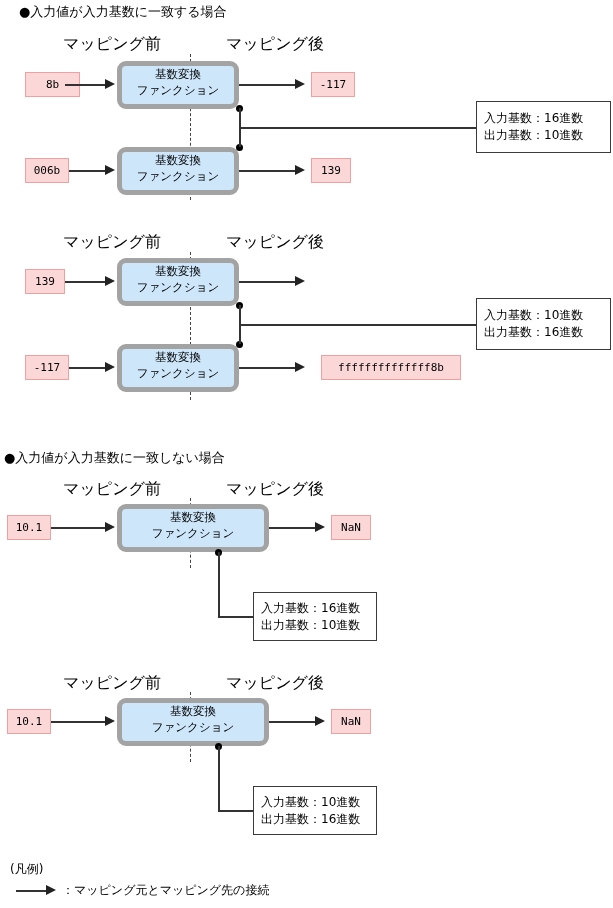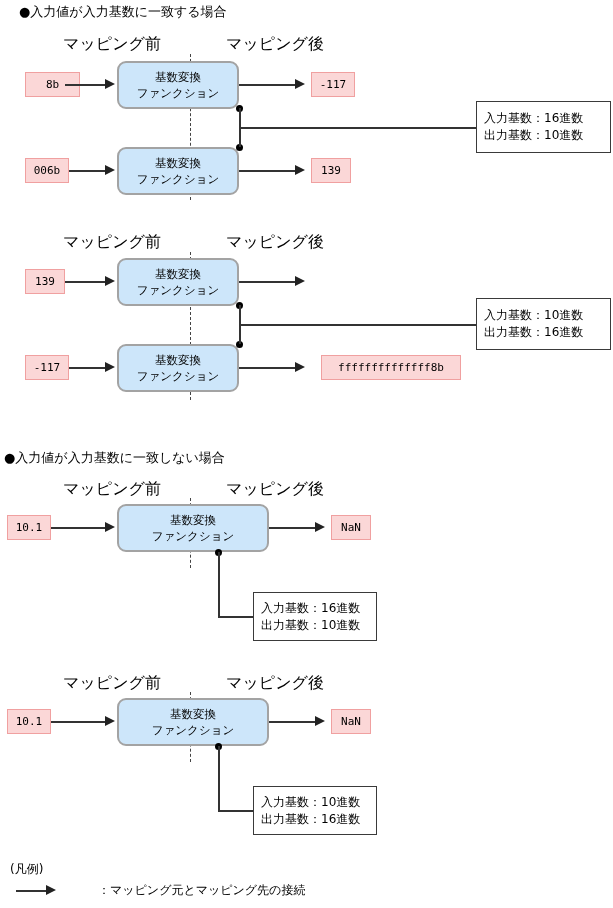--- a/index.html
+++ b/index.html
@@ -49,26 +49,25 @@
     display: flex;
     align-items: center;
     justify-content: center;
     white-space: nowrap;
     height: 25px;
   }
 
   
   .proc {
     background: #cde6fa;
-    border: 2px solid #a3a3a3;
+    border: 5px solid #a3a3a3;
     border-radius: 9px;
     display: flex;
     flex-direction: column;
     align-items: center;
-    justify-content: center;
     font-size: 11.5px;
     line-height: 16px;
     white-space: nowrap;
   }
 
   
   .note {
     background: #ffffff;
     border: 1.5px solid #3a3a3a;
     display: flex;
@@ -228,15 +227,15 @@
   <div class="abs vline" style="left:218px; top:746px; height:65px;"></div>
   <div class="abs hline" style="left:218px; top:810px; width:36px;"></div>
   <div class="abs note" style="left:253px; top:786px; width:124px; height:49px;">
     <span>入力基数：10進数</span>
     <span>出力基数：16進数</span>
   </div>
 
   <div class="abs legend-title" style="left:10px; top:862px;">(凡例)</div>
   <div class="abs hline" style="left:16px; top:890px; width:32px;"></div>
   <div class="abs arrowhead" style="left:46px; top:885px;"></div>
-  <div class="abs legend-text" style="left:62px; top:883px;margin-left:36px;">：マッピング元とマッピング先の接続</div>
+  <div class="abs legend-text" style="left:62px; top:883px;">：マッピング元とマッピング先の接続</div>
 
 </div>
 
 </body></html>

